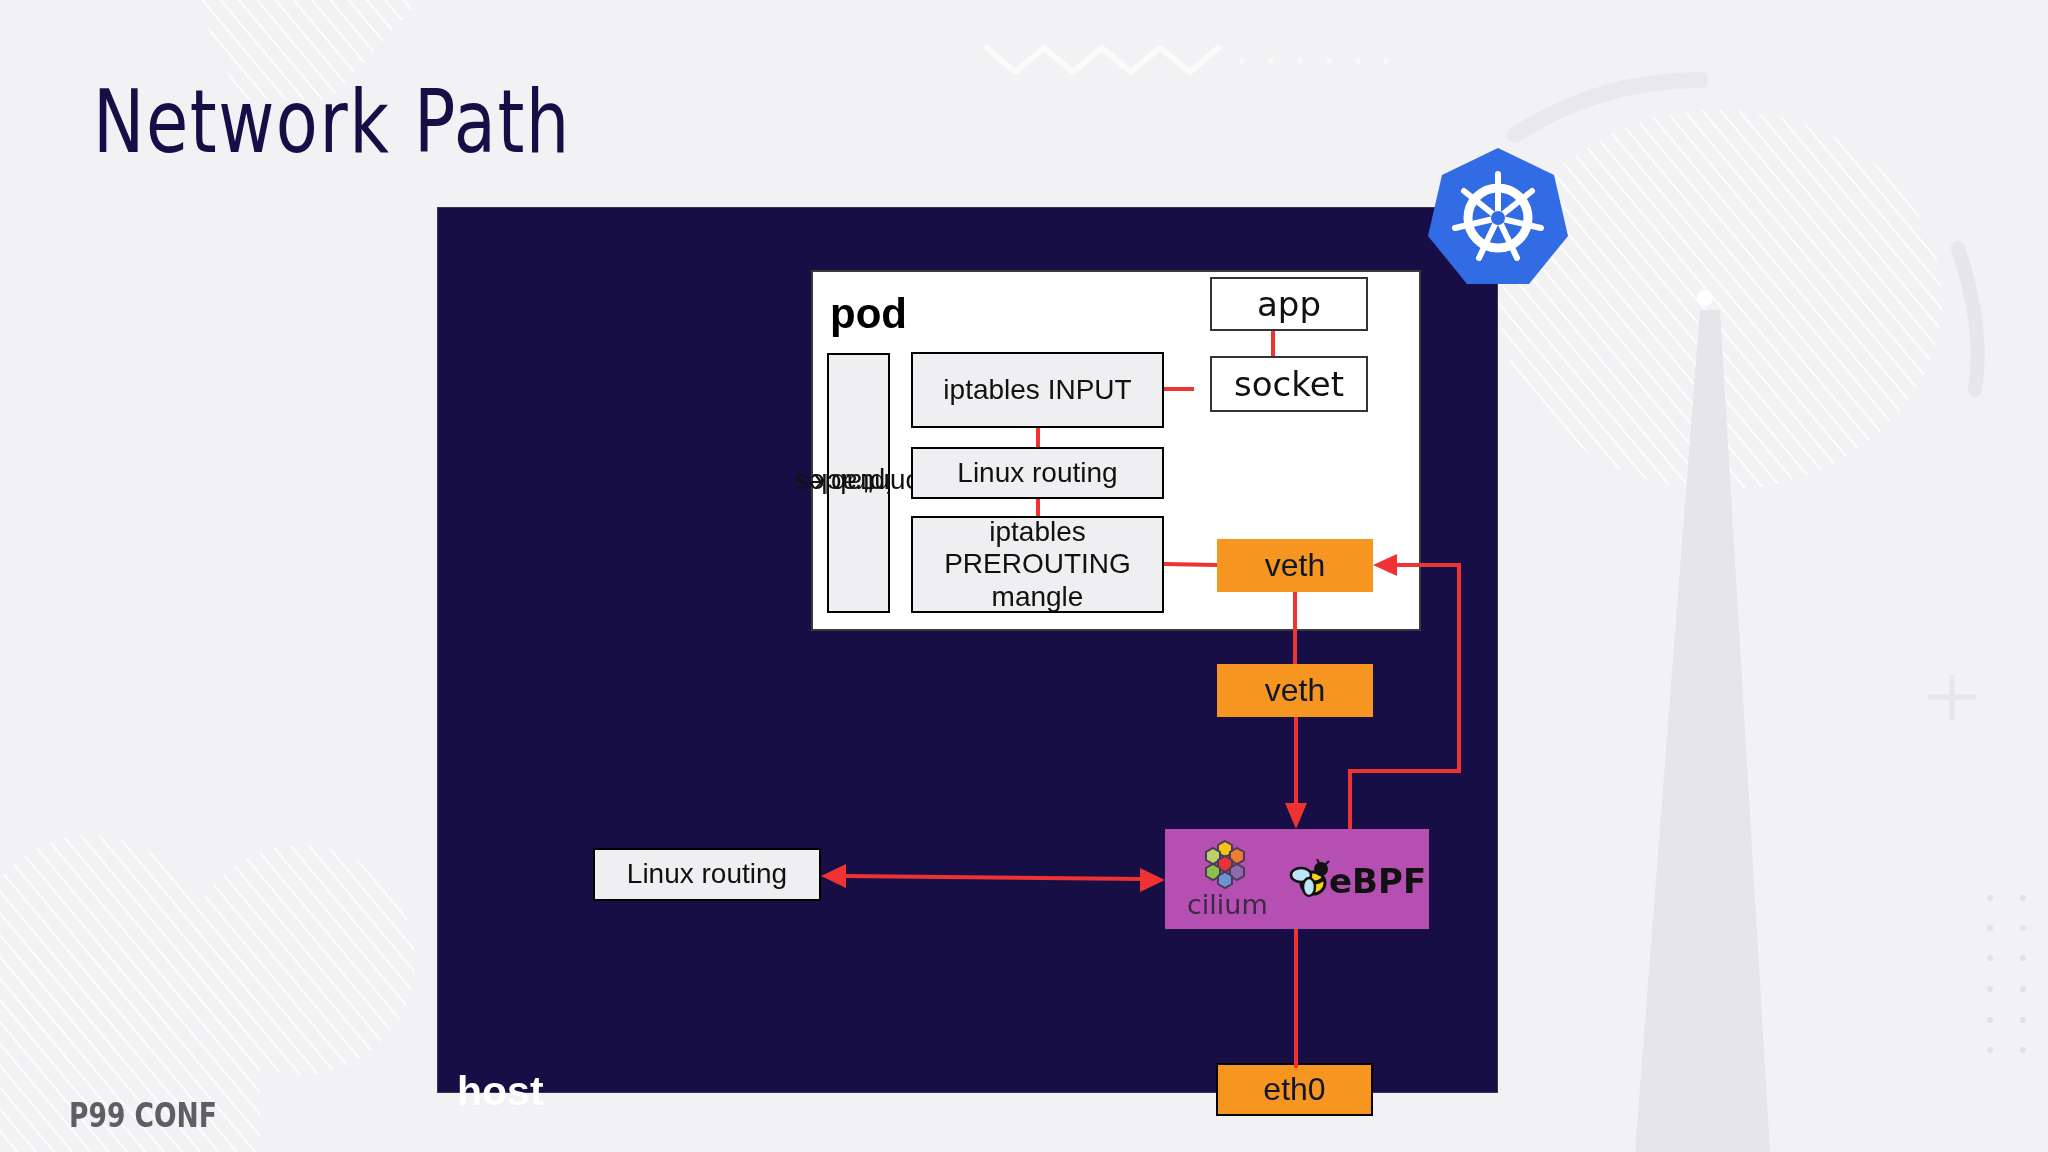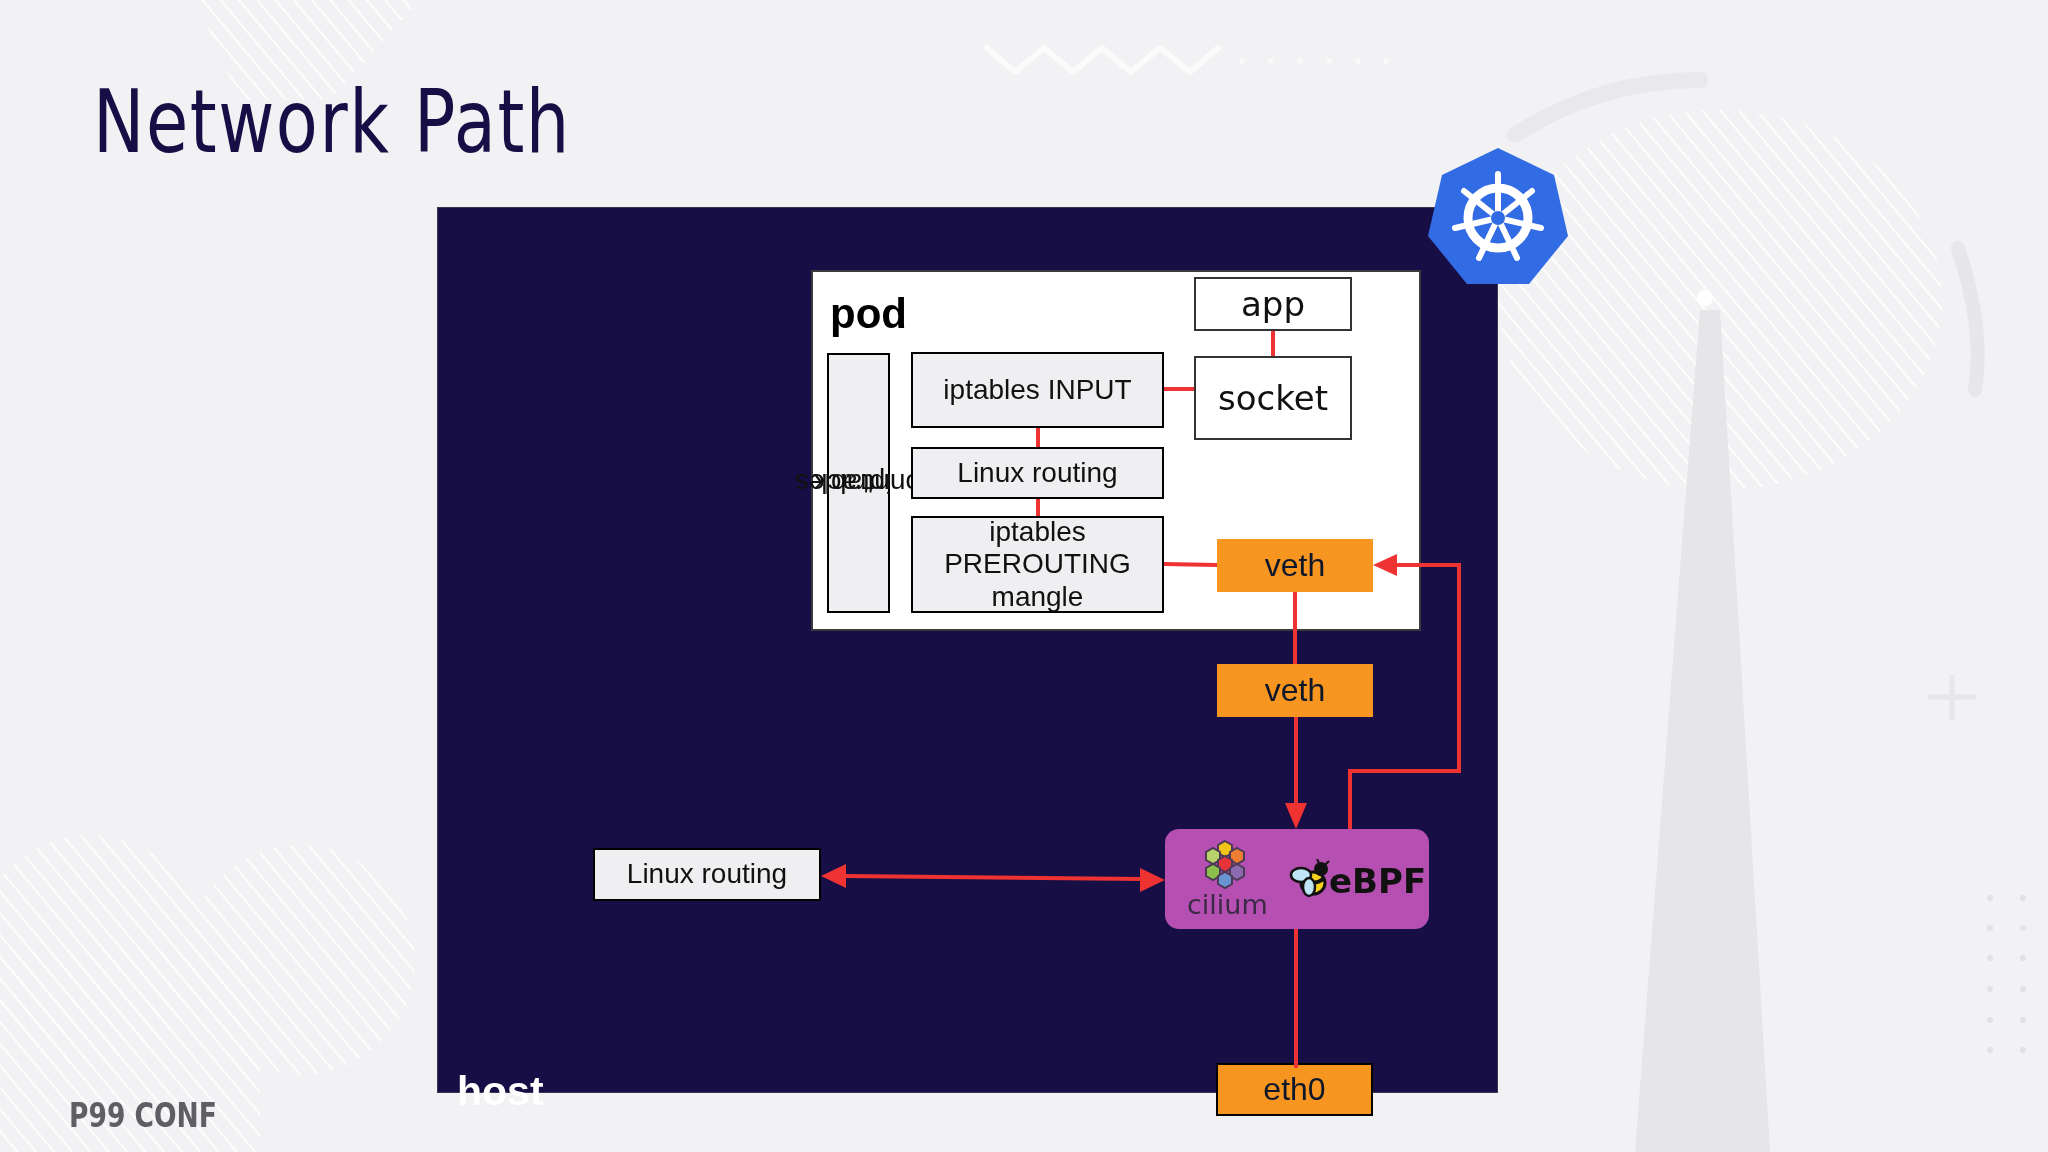--- a/index.html
+++ b/index.html
@@ -6,25 +6,25 @@
   body { width:2048px; height:1152px; overflow:hidden; background:#f2f1f3; position:relative; font-family:"Liberation Sans", sans-serif; }
   .abs { position:absolute; }
   #bg { position:absolute; left:0; top:0; width:2048px; height:1152px; }
   .title { left:93px; top:78px; font-family:"DejaVu Sans", sans-serif; font-size:88px; color:#170e45; letter-spacing:2px; transform:scaleX(0.78); transform-origin:left top; font-weight:500; line-height:1; }
   .footer-logo { left:69px; top:1098px; font-family:"DejaVu Sans", sans-serif; font-size:34px; color:#5e5e64; transform:scaleX(0.78); transform-origin:left top; font-weight:bold; line-height:1; }
   .host { left:437px; top:207px; width:1061px; height:886px; background:#170e45; border:1px solid #3a3550; box-sizing:border-box; }
   .host-label { left:457px; top:1028px; color:#ffffff; font-weight:bold; font-size:41px;margin-top:40px; }
   .pod { left:811px; top:270px; width:610px; height:361px; background:#ffffff; border:2px solid #3a3a3a; box-sizing:border-box; }
   .pod-label { left:830px; top:290px; color:#000; font-weight:bold; font-size:42px; }
   .gbox { background:#efeff1; border:2px solid #000000; box-sizing:border-box; display:flex; align-items:center; justify-content:center; text-align:center; color:#111; font-size:28px; line-height:1.15; }
-  .wbox { background:#ffffff; border:2px solid #333; box-sizing:border-box; display:flex; align-items:center; justify-content:center; color:#111; font-family:"DejaVu Sans", sans-serif; font-size:34px; }
+  .wbox { background:#ffffff; border:2px solid #333; box-sizing:border-box; display:flex; align-items:center; justify-content:center; color:#111; font-family:"DejaVu Sans", sans-serif; font-size:34px;margin-left:16px; }
   .obox { background:#f6951f; box-sizing:border-box; display:flex; align-items:center; justify-content:center; color:#0f172a; font-family:Liberation Sans, sans-serif; font-size:32px; }
   .conntrack { left:827px; top:353px; width:63px; height:260px; }
   .conntrack span { display:block; transform:rotate(-90deg); white-space:nowrap; font-size:28px; line-height:1.1; text-align:center; }
-  .cilium-box { left:1165px; top:829px; width:264px; height:100px; background:#b550b2;border-radius:14px; }
+  .cilium-box { left:1165px; top:829px; width:264px; height:100px; background:#b550b2; }
   #wires { position:absolute; left:0; top:0; width:2048px; height:1152px; pointer-events:none; }
   .k8s { left:1426px; top:146px; width:144px; height:140px; }
 </style>
 </head>
 <body>
 
 <svg id="bg" viewBox="0 0 2048 1152">
   <defs>
     <pattern id="hatch" width="14" height="14" patternUnits="userSpaceOnUse" patternTransform="rotate(-40)">
       <line x1="0" y1="0" x2="0" y2="14" stroke="#ffffff" stroke-width="4"></line>
@@ -105,21 +105,21 @@
 <div class="abs gbox" style="left:911px;top:516px;width:253px;height:97px;flex-direction:column;">
   <span>iptables</span>
   <span>PREROUTING</span>
   <span>mangle</span>
 </div>
 
 <div class="abs wbox" style="left:1194px;top:277px;width:158px;height:54px;">
   <span>app</span>
 </div>
 
-<div class="abs wbox" style="left:1194px;top:356px;width:158px;height:84px;">
+<div class="abs wbox" style="left:1194px;top:356px;width:158px;height:56px;">
   <span>socket</span>
 </div>
 
 <div class="abs obox" style="left:1217px;top:539px;width:156px;height:53px;">
   <span>veth</span>
 </div>
 
 <div class="abs obox" style="left:1217px;top:664px;width:156px;height:53px;">
   <span>veth</span>
 </div>

